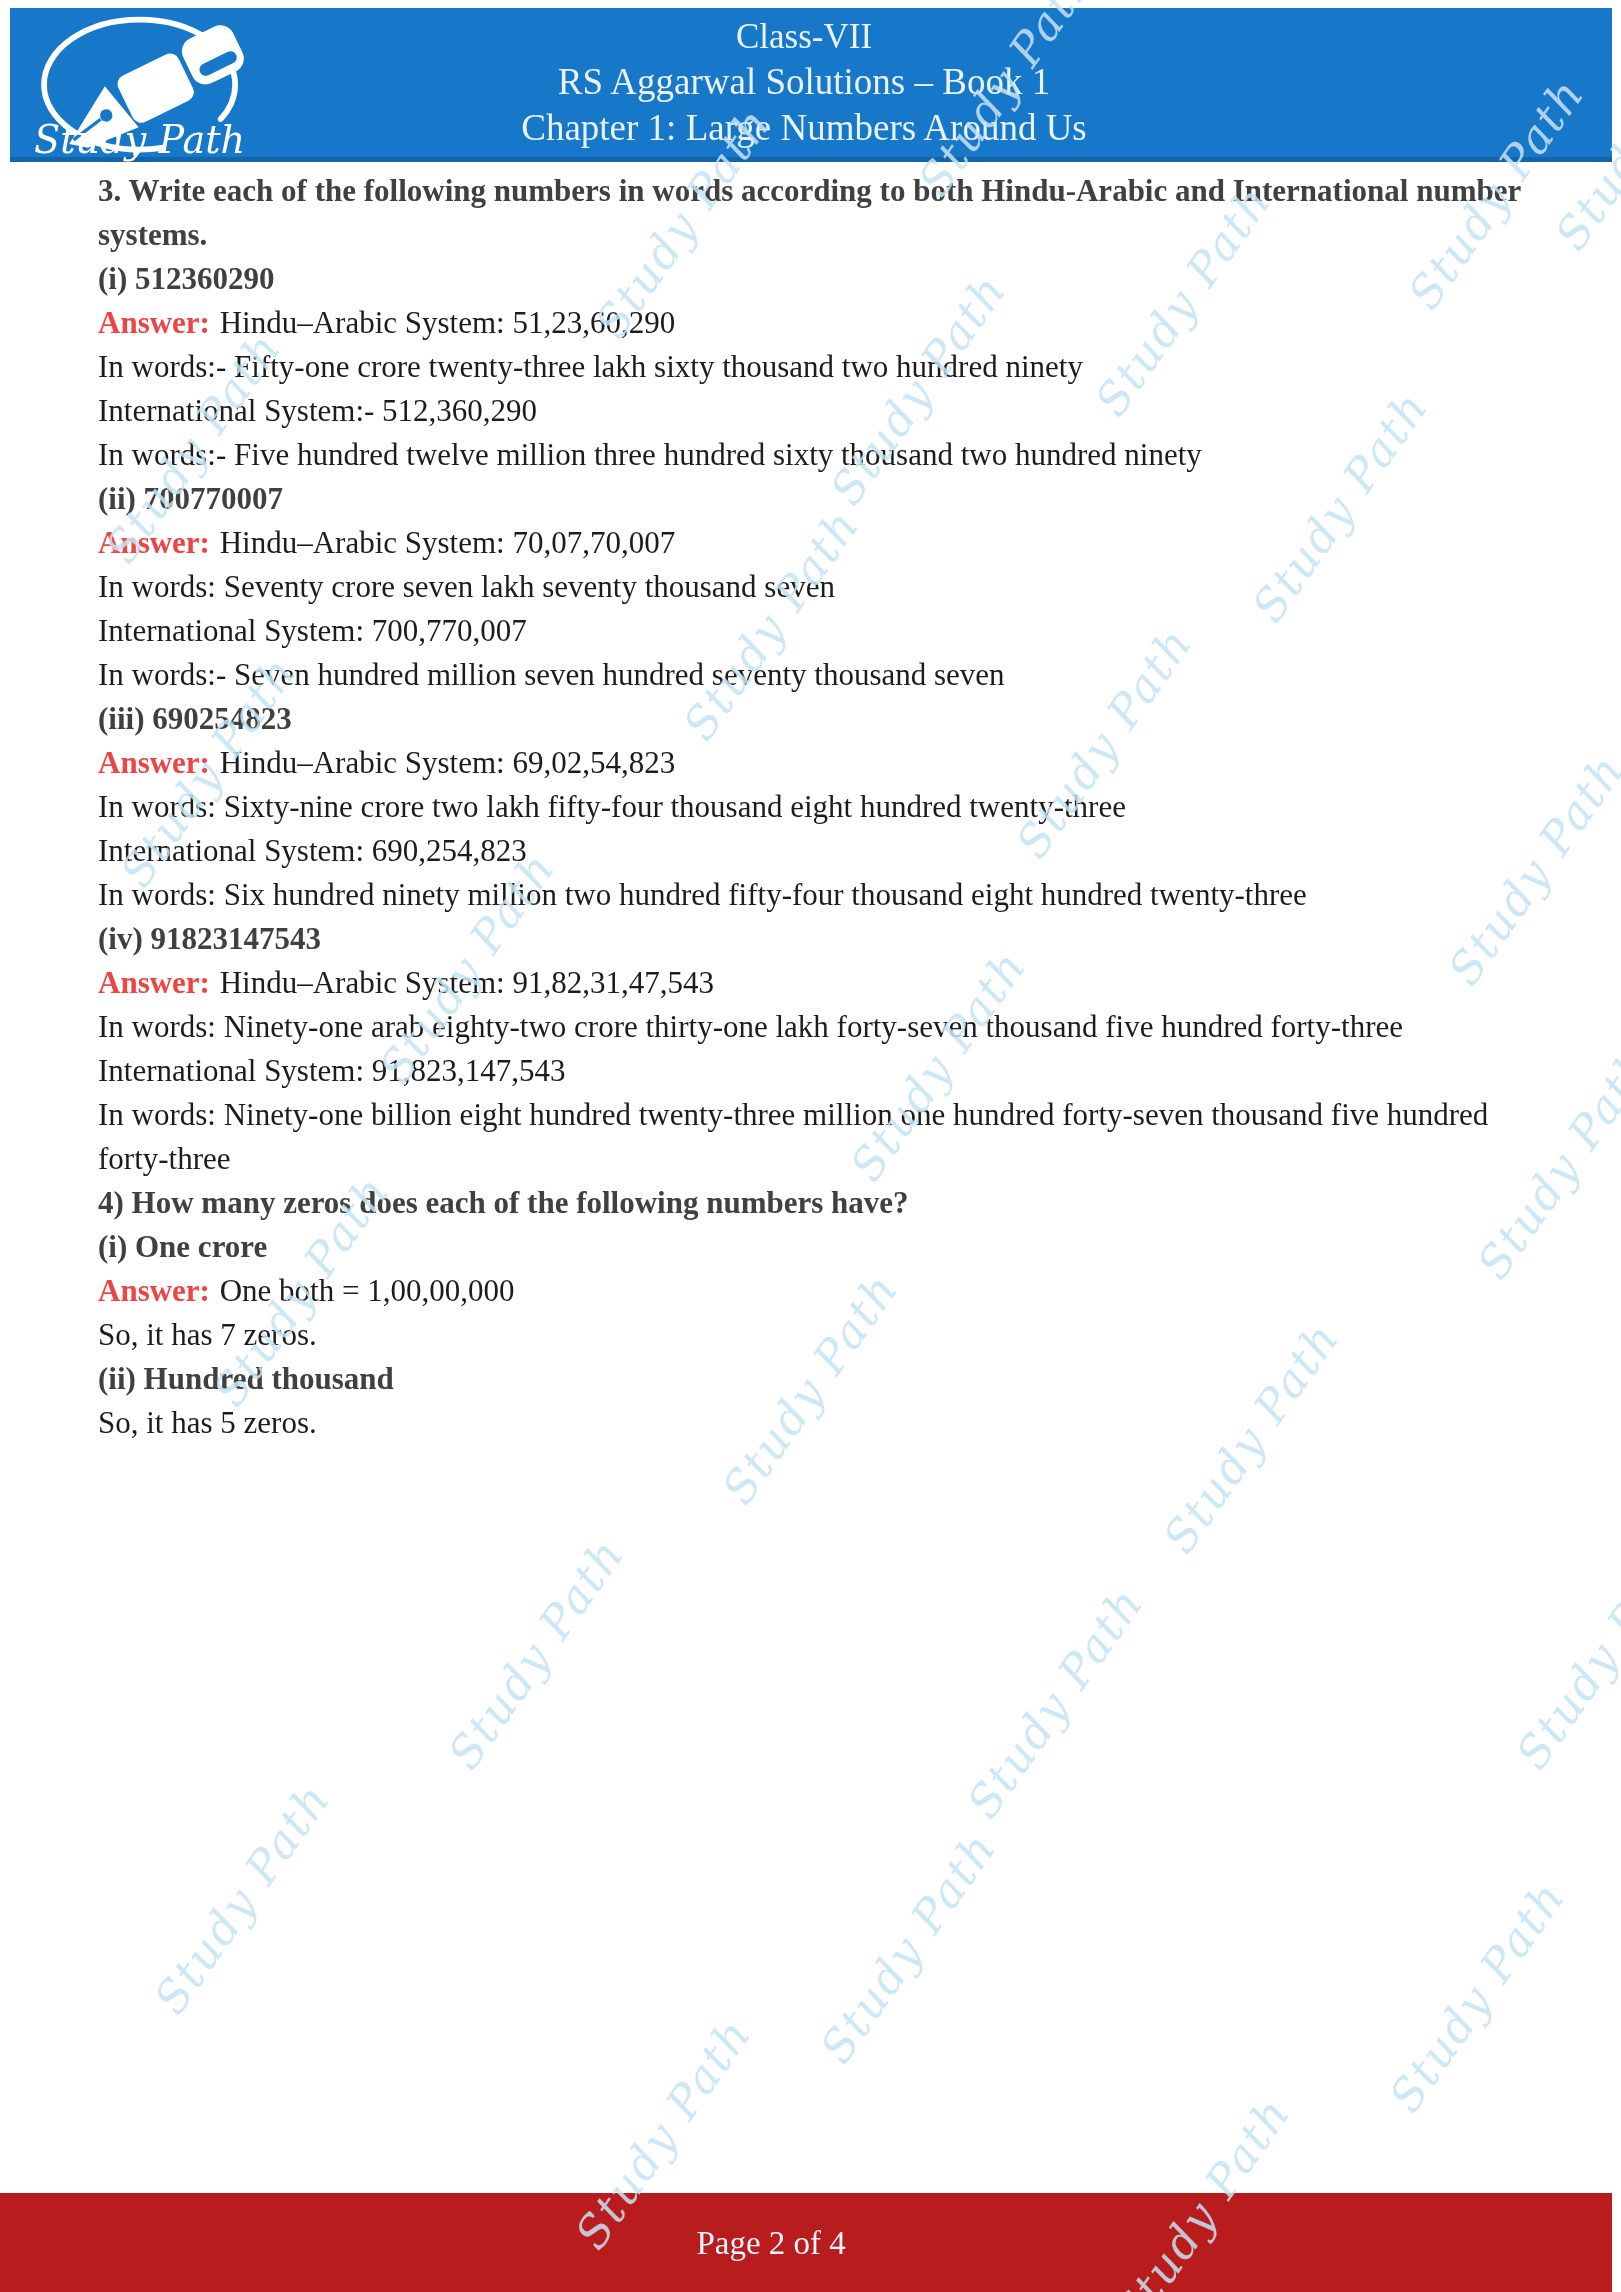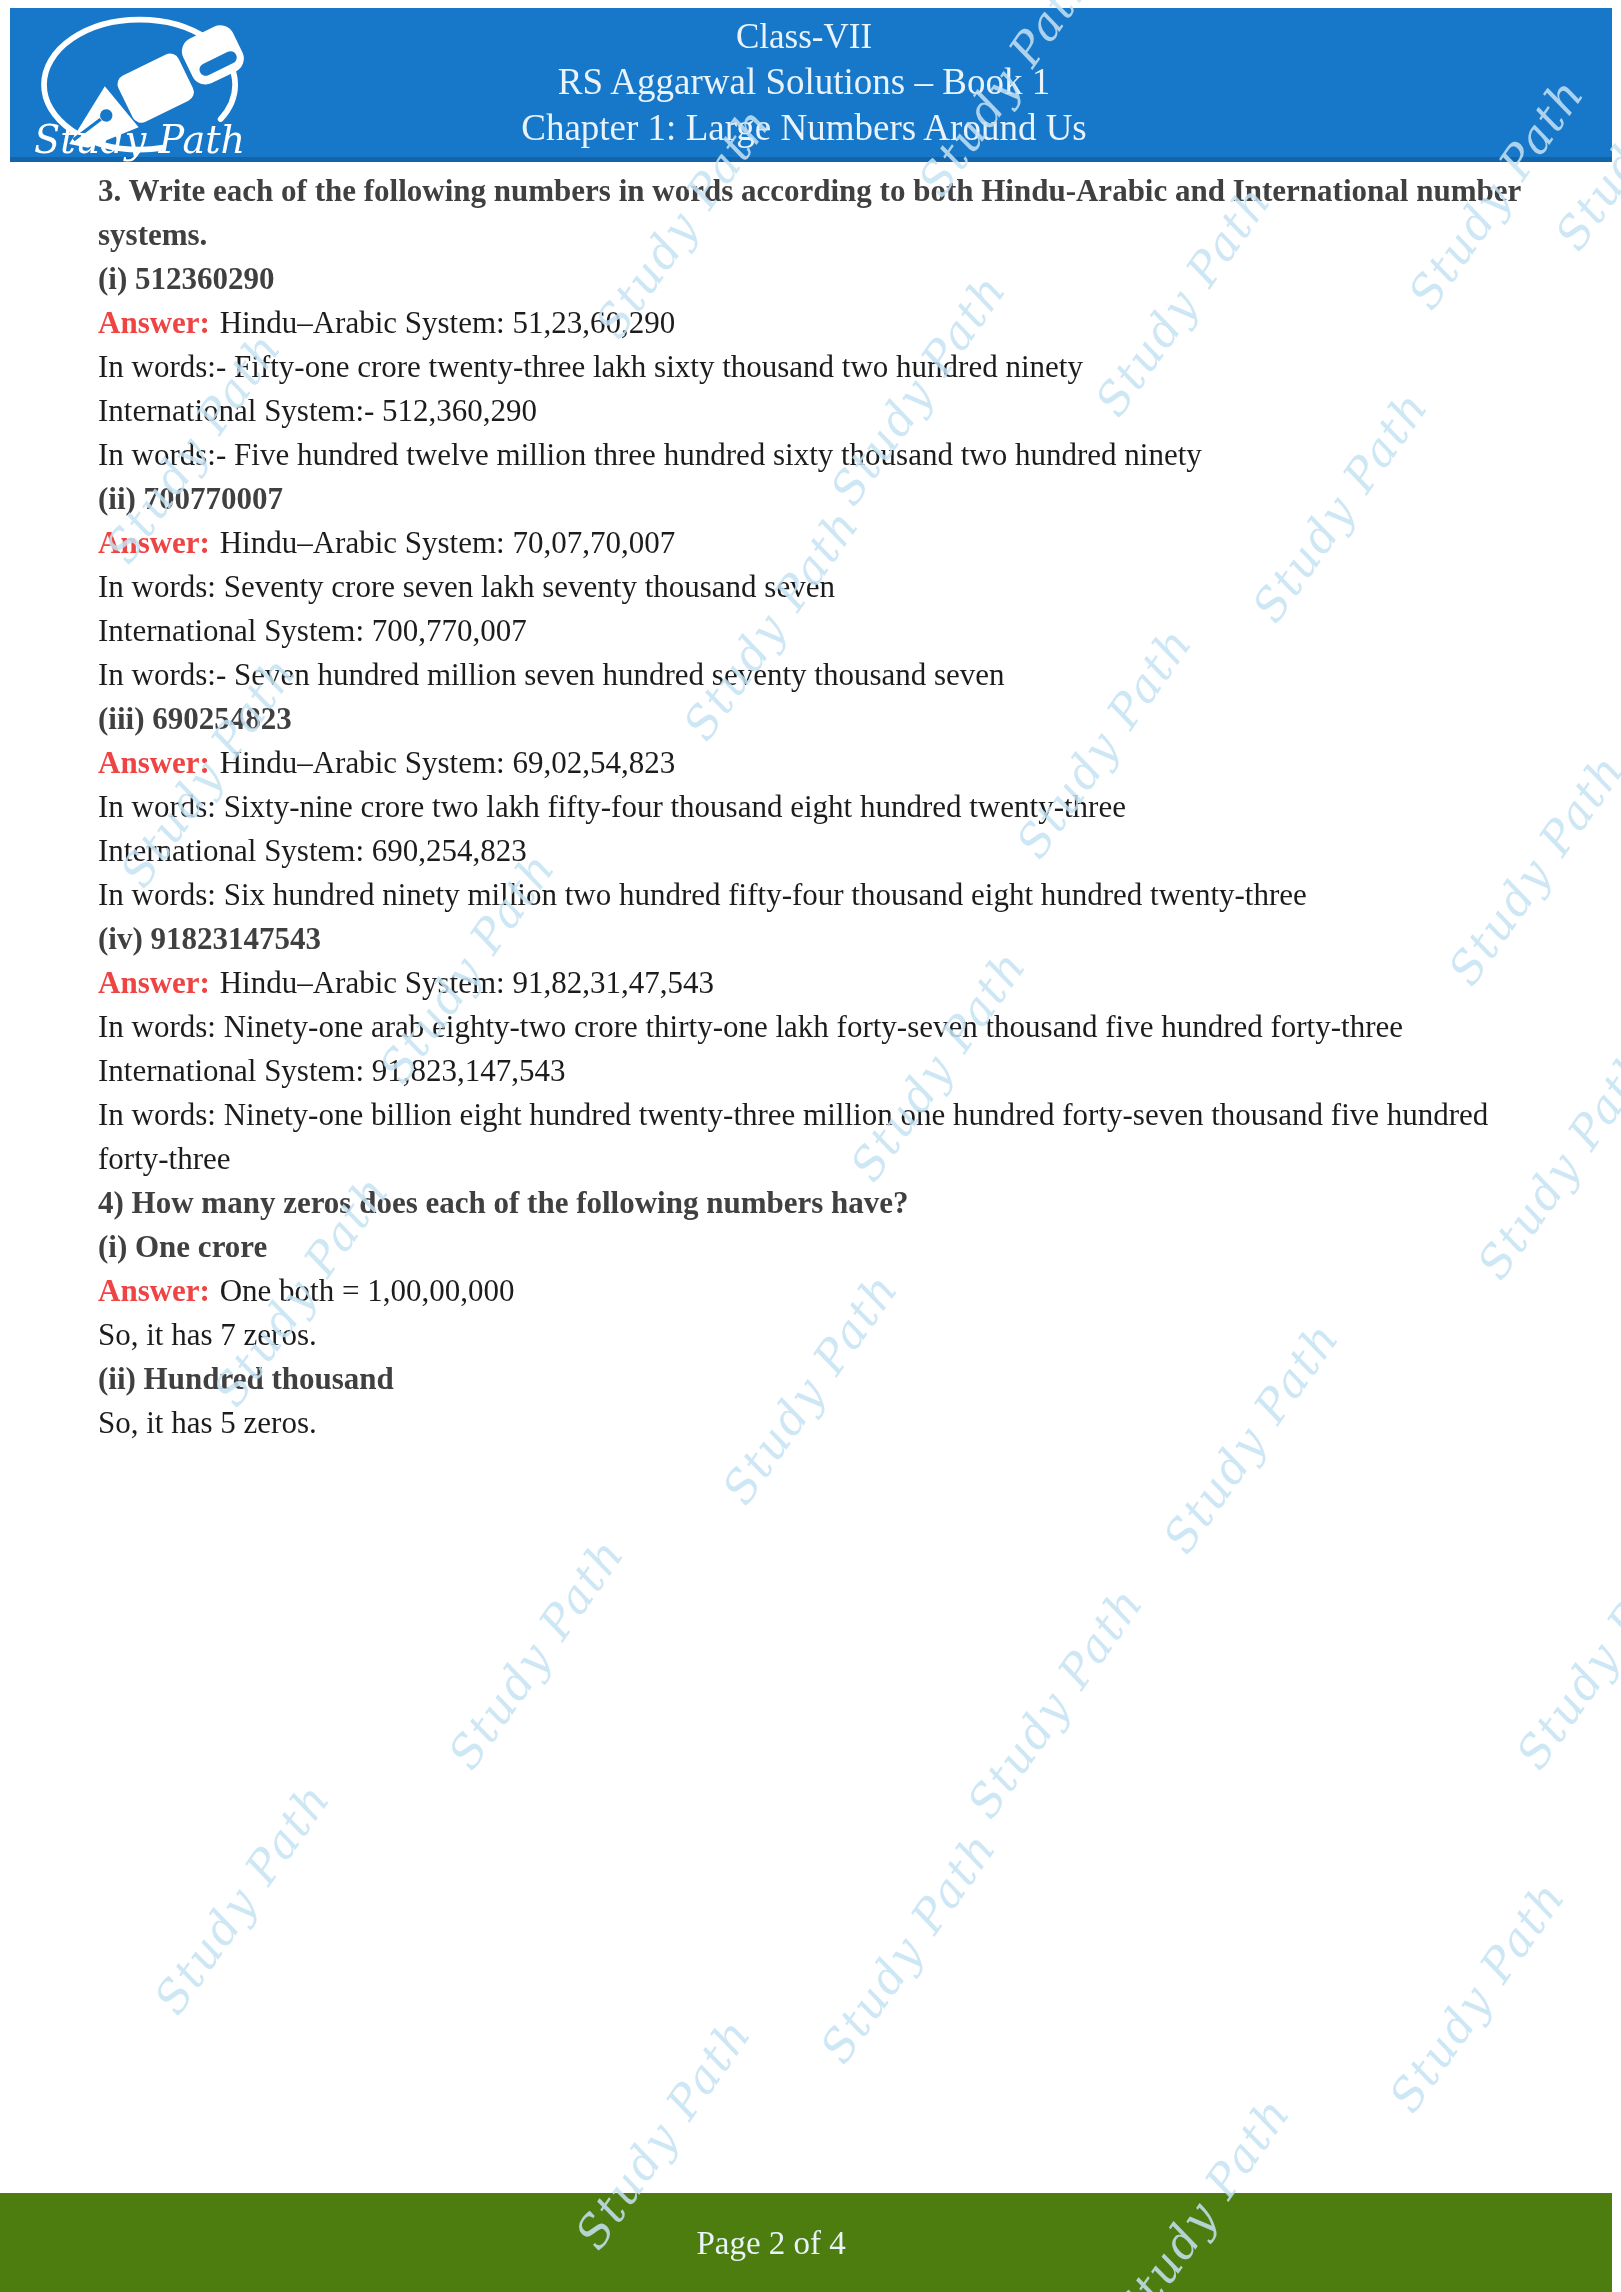--- a/index.html
+++ b/index.html
@@ -32,21 +32,21 @@
     font-size:31px; line-height:44px; color:#1c1c1c;
   }
   .content p { margin:0; }
   .h { font-weight:bold; color:#404040; }
   .gap   { margin-top:43px; }
   .gap-a { margin-top:47px; }
   .ans { font-weight:bold; color:#ef4444; margin-right:9.8px; }
   
   .footer {
     position:absolute; bottom:0; left:0; right:8.8px; height:100px;
-    background:#4d7c0f; z-index:1;
+    background:#b91c1c; z-index:1;
     display:flex; align-items:center; justify-content:center;
   }
   .footer span {
     color:#e9f3fb; font-size:33px; transform:translateX(-35px);
   }
 </style>
 </head>
 <body>
 
 <div class="page">

